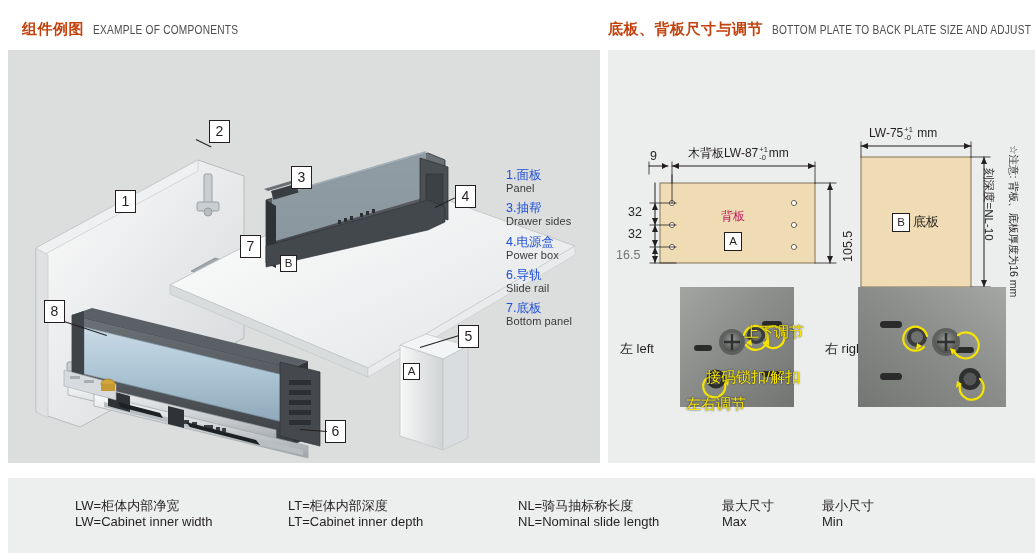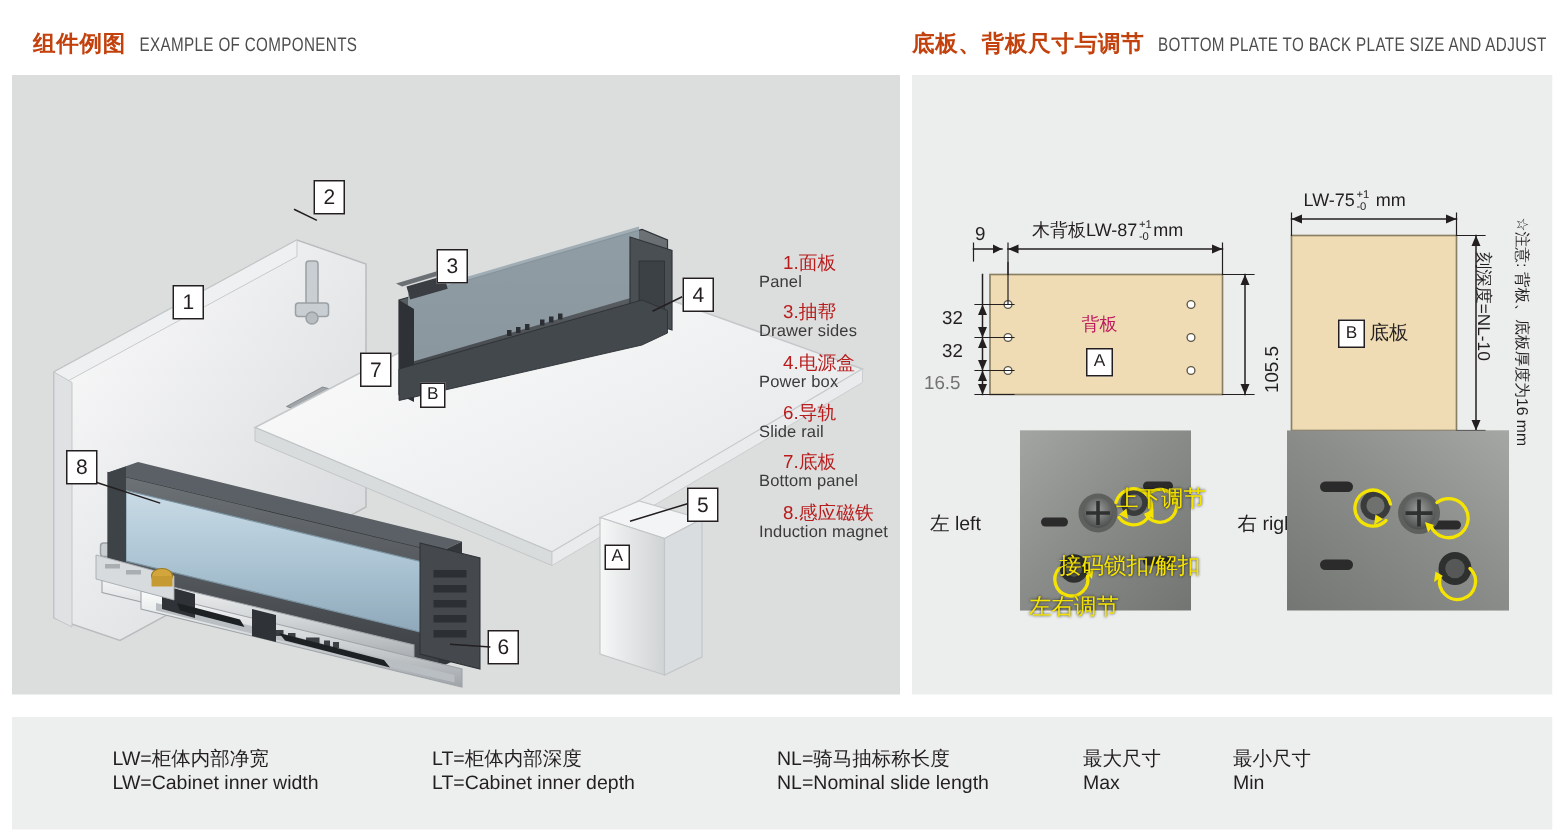--- a/index.html
+++ b/index.html
@@ -18,21 +18,21 @@
 
   
   .panel{position:absolute;}
   #panel-assembly{left:8px;top:50px;width:592px;height:413px;background:#dcdddd;}
   #panel-dims{left:608px;top:50px;width:427px;height:413px;background:#eceeed;}
   #legend-bar{position:absolute;left:8px;top:478px;width:1027px;height:75px;background:#edefee;}
 
   
   #parts-list{position:absolute;left:498px;top:118px;width:104px;}
   .part{margin-bottom:7px;line-height:1.12;}
-  .part .cn{font-size:12.5px;color:#b91c1c;white-space:nowrap;margin-left:16px;}
+  .part .cn{font-size:12.5px;color:#1d4ed8;white-space:nowrap;}
   .part .en{font-size:11px;color:#3a3a3a;white-space:nowrap;letter-spacing:.1px;}
 
   
   .callout{
     position:absolute;border:1.4px solid #231f20;background:#fff;
     font-size:14px;color:#231f20;text-align:center;
     width:19px;height:21px;line-height:20px;font-weight:500;
   }
   .tag{
     position:absolute;border:1.2px solid #231f20;background:#fff;
@@ -249,24 +249,20 @@
       <div class="cn">4.电源盒</div>
       <div class="en">Power box</div>
     </div>
     <div class="part">
       <div class="cn">6.导轨</div>
       <div class="en">Slide rail</div>
     </div>
     <div class="part">
       <div class="cn">7.底板</div>
       <div class="en">Bottom panel</div>
-    </div>
-    <div class="part">
-      <div class="cn">8.感应磁铁</div>
-      <div class="en">Induction magnet</div>
     </div>
   </div>
 </div>
 
 <div class="panel" id="panel-dims">
 
   <svg id="dimfig" viewBox="0 0 427 413">
     <g stroke="#231f20" stroke-width="1" fill="none" stroke-linecap="square">
 
       <rect x="52" y="133" width="155" height="80" fill="#efdcb4" stroke="#8a7f62" stroke-width="1.1"></rect>

